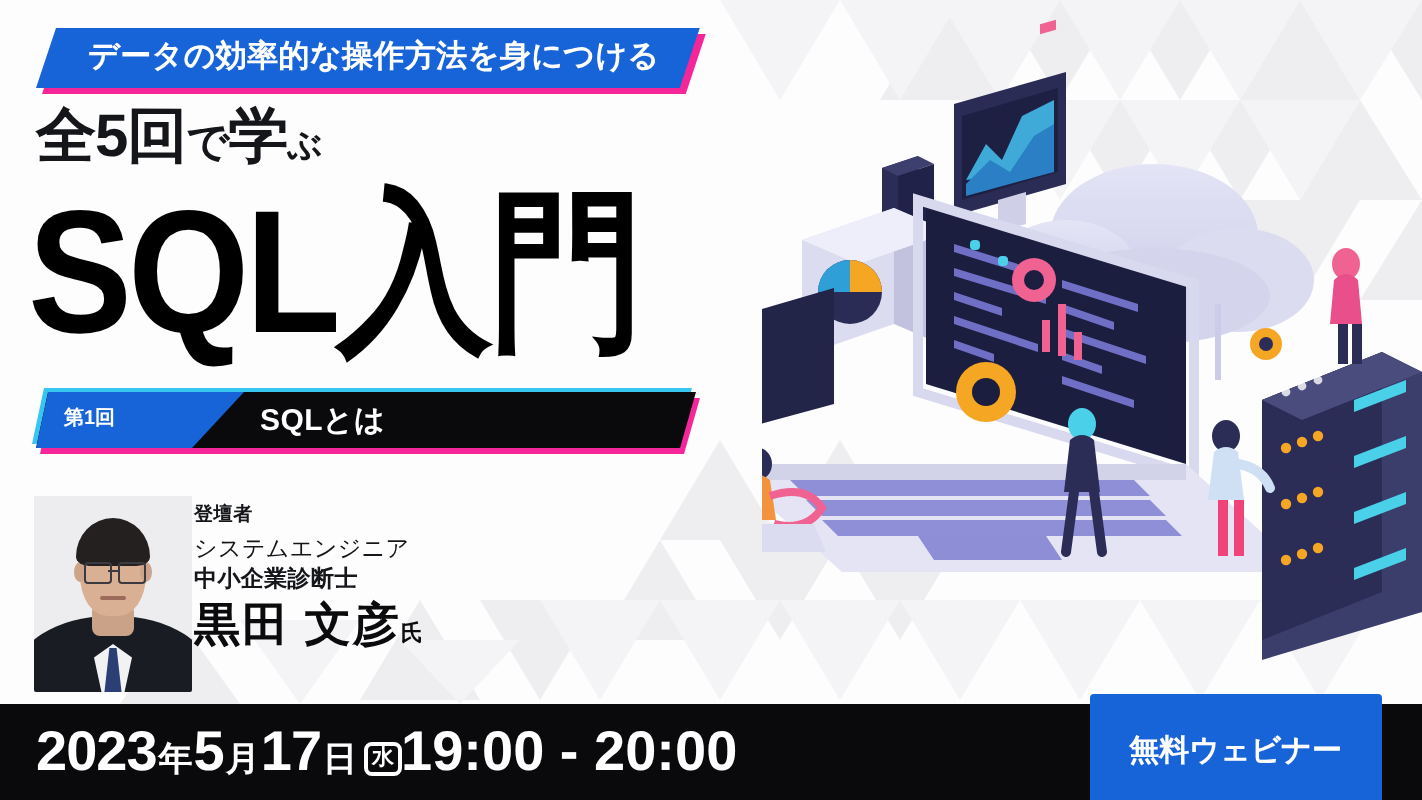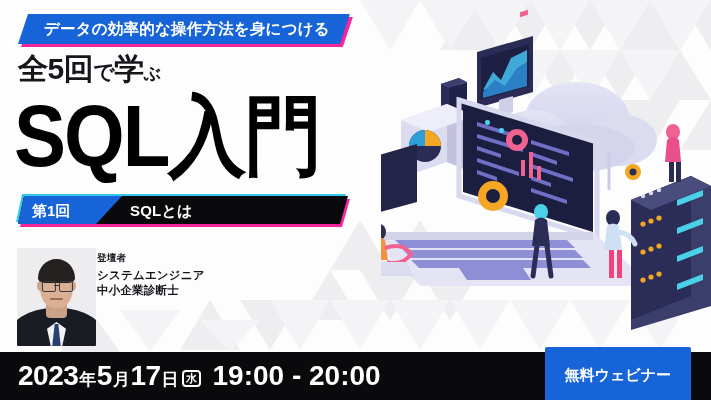--- a/index.html
+++ b/index.html
@@ -70,21 +70,21 @@
     clip-path:polygon(6px 0,100% 0,calc(100% - 8px) 100%,0 100%);
     display:flex;align-items:center;
   }
   .epi-num{
     position:absolute;left:0;top:0;height:28px;width:104px;
     background:#1763d8;
     clip-path:polygon(6px 0,100% 0,calc(100% - 26px) 100%,0 100%);
     display:flex;align-items:center;justify-content:flex-start;
     padding-left:14px;box-sizing:border-box;
   }
-  .epi-num span{color:#fff;font-size:15px;font-weight:bold;line-height:1;}
+  .epi-num span{color:#fff;font-size:10px;font-weight:bold;line-height:1;}
   .epi-title{
     position:relative;margin-left:112px;color:#ffffff;
     font-size:15px;font-weight:bold;line-height:1;letter-spacing:.2px;text-align:right;
   }
 
   
   .speaker{position:absolute;left:17px;top:248px;display:flex;gap:1px;}
   .photo{
     width:79px;height:98px;position:relative;overflow:hidden;
     background:#e9e9ec;border-radius:1px;
@@ -117,42 +117,42 @@
   }
   .photo .ear-l{position:absolute;left:20px;top:33px;width:6px;height:10px;background:#cda489;border-radius:50%;}
   .photo .ear-r{position:absolute;left:53px;top:33px;width:6px;height:10px;background:#cda489;border-radius:50%;}
   .photo .gl-l{position:absolute;left:25px;top:33px;width:12px;height:9px;border:1.4px solid #3a3a40;border-radius:2px;}
   .photo .gl-r{position:absolute;left:42px;top:33px;width:12px;height:9px;border:1.4px solid #3a3a40;border-radius:2px;}
   .photo .gl-b{position:absolute;left:37px;top:37px;width:5px;height:1.4px;background:#3a3a40;}
   .photo .mouth{position:absolute;left:33px;top:50px;width:13px;height:2px;background:#9c6b59;border-radius:2px;}
 
   .sp-text{padding-top:4px;}
   .sp-role{font-size:9.5px;font-weight:bold;color:#15161a;line-height:1.35;letter-spacing:.3px;}
-  .sp-qual{font-size:11.5px;font-weight:bold;color:#15161a;line-height:1.3;letter-spacing:.2px;margin-top:3px;}
+  .sp-qual{font-size:11.5px;font-weight:normal;color:#15161a;line-height:1.3;letter-spacing:.2px;margin-top:3px;}
   .sp-qual2{font-size:11.5px;font-weight:bold;color:#15161a;line-height:1.3;letter-spacing:.2px;}
   .sp-name{font-size:23px;font-weight:bold;color:#0b0b0d;line-height:1.1;letter-spacing:1px;margin-top:2px;white-space:nowrap;}
   .sp-name .suffix{font-size:11px;letter-spacing:0;}
 
   
   .bottombar{
     position:absolute;left:0;bottom:0;width:711px;height:48px;
     background:#0a0a0c;display:flex;align-items:center;gap:32px;
   }
   .dt{
     color:#ffffff;font-weight:bold;white-space:nowrap;
     margin-left:18px;font-size:28px;line-height:1;letter-spacing:-.5px;
     display:flex;align-items:baseline;
   }
   .dt .unit{font-size:17px;margin:0 1px;}
   .dt .dow{
     font-size:11px;border:2px solid #ffffff;border-radius:4px;
     padding:1px 2px;margin-left:3px;line-height:1;
     position:relative;top:-3px;
   }
-  .dt .time{margin-left:12px;font-size:28px;letter-spacing:0px;}
+  .dt .time{margin-left:0;font-size:28px;letter-spacing:0px;}
   .badge{
     margin-left:auto;margin-right:20px;
     background:#1763d8;color:#ffffff;font-weight:bold;
     font-size:15px;padding:22px 20px;border-radius:2px;line-height:1;
     white-space:nowrap;
     font-family:Liberation Mono, monospace;
   }
 
   
   .illus{position:absolute;right:0;top:0;width:330px;height:352px;}
@@ -400,20 +400,21 @@
       <div class="hair"></div>
       <div class="gl-l"></div>
       <div class="gl-r"></div>
       <div class="gl-b"></div>
       <div class="mouth"></div>
     </div>
     <div class="sp-text">
       <div class="sp-role">登壇者</div>
       <div class="sp-qual">システムエンジニア</div>
       <div class="sp-qual2">中小企業診断士</div>
+      <div class="sp-name"><span>黒田 文彦</span><span class="suffix">氏</span></div>
     </div>
   </div>
 
   <div class="bottombar">
     <div class="dt">
       <span>2023</span>
         <span class="unit">年</span>
         <span>5</span>
         <span class="unit">月</span>
         <span>17</span>

